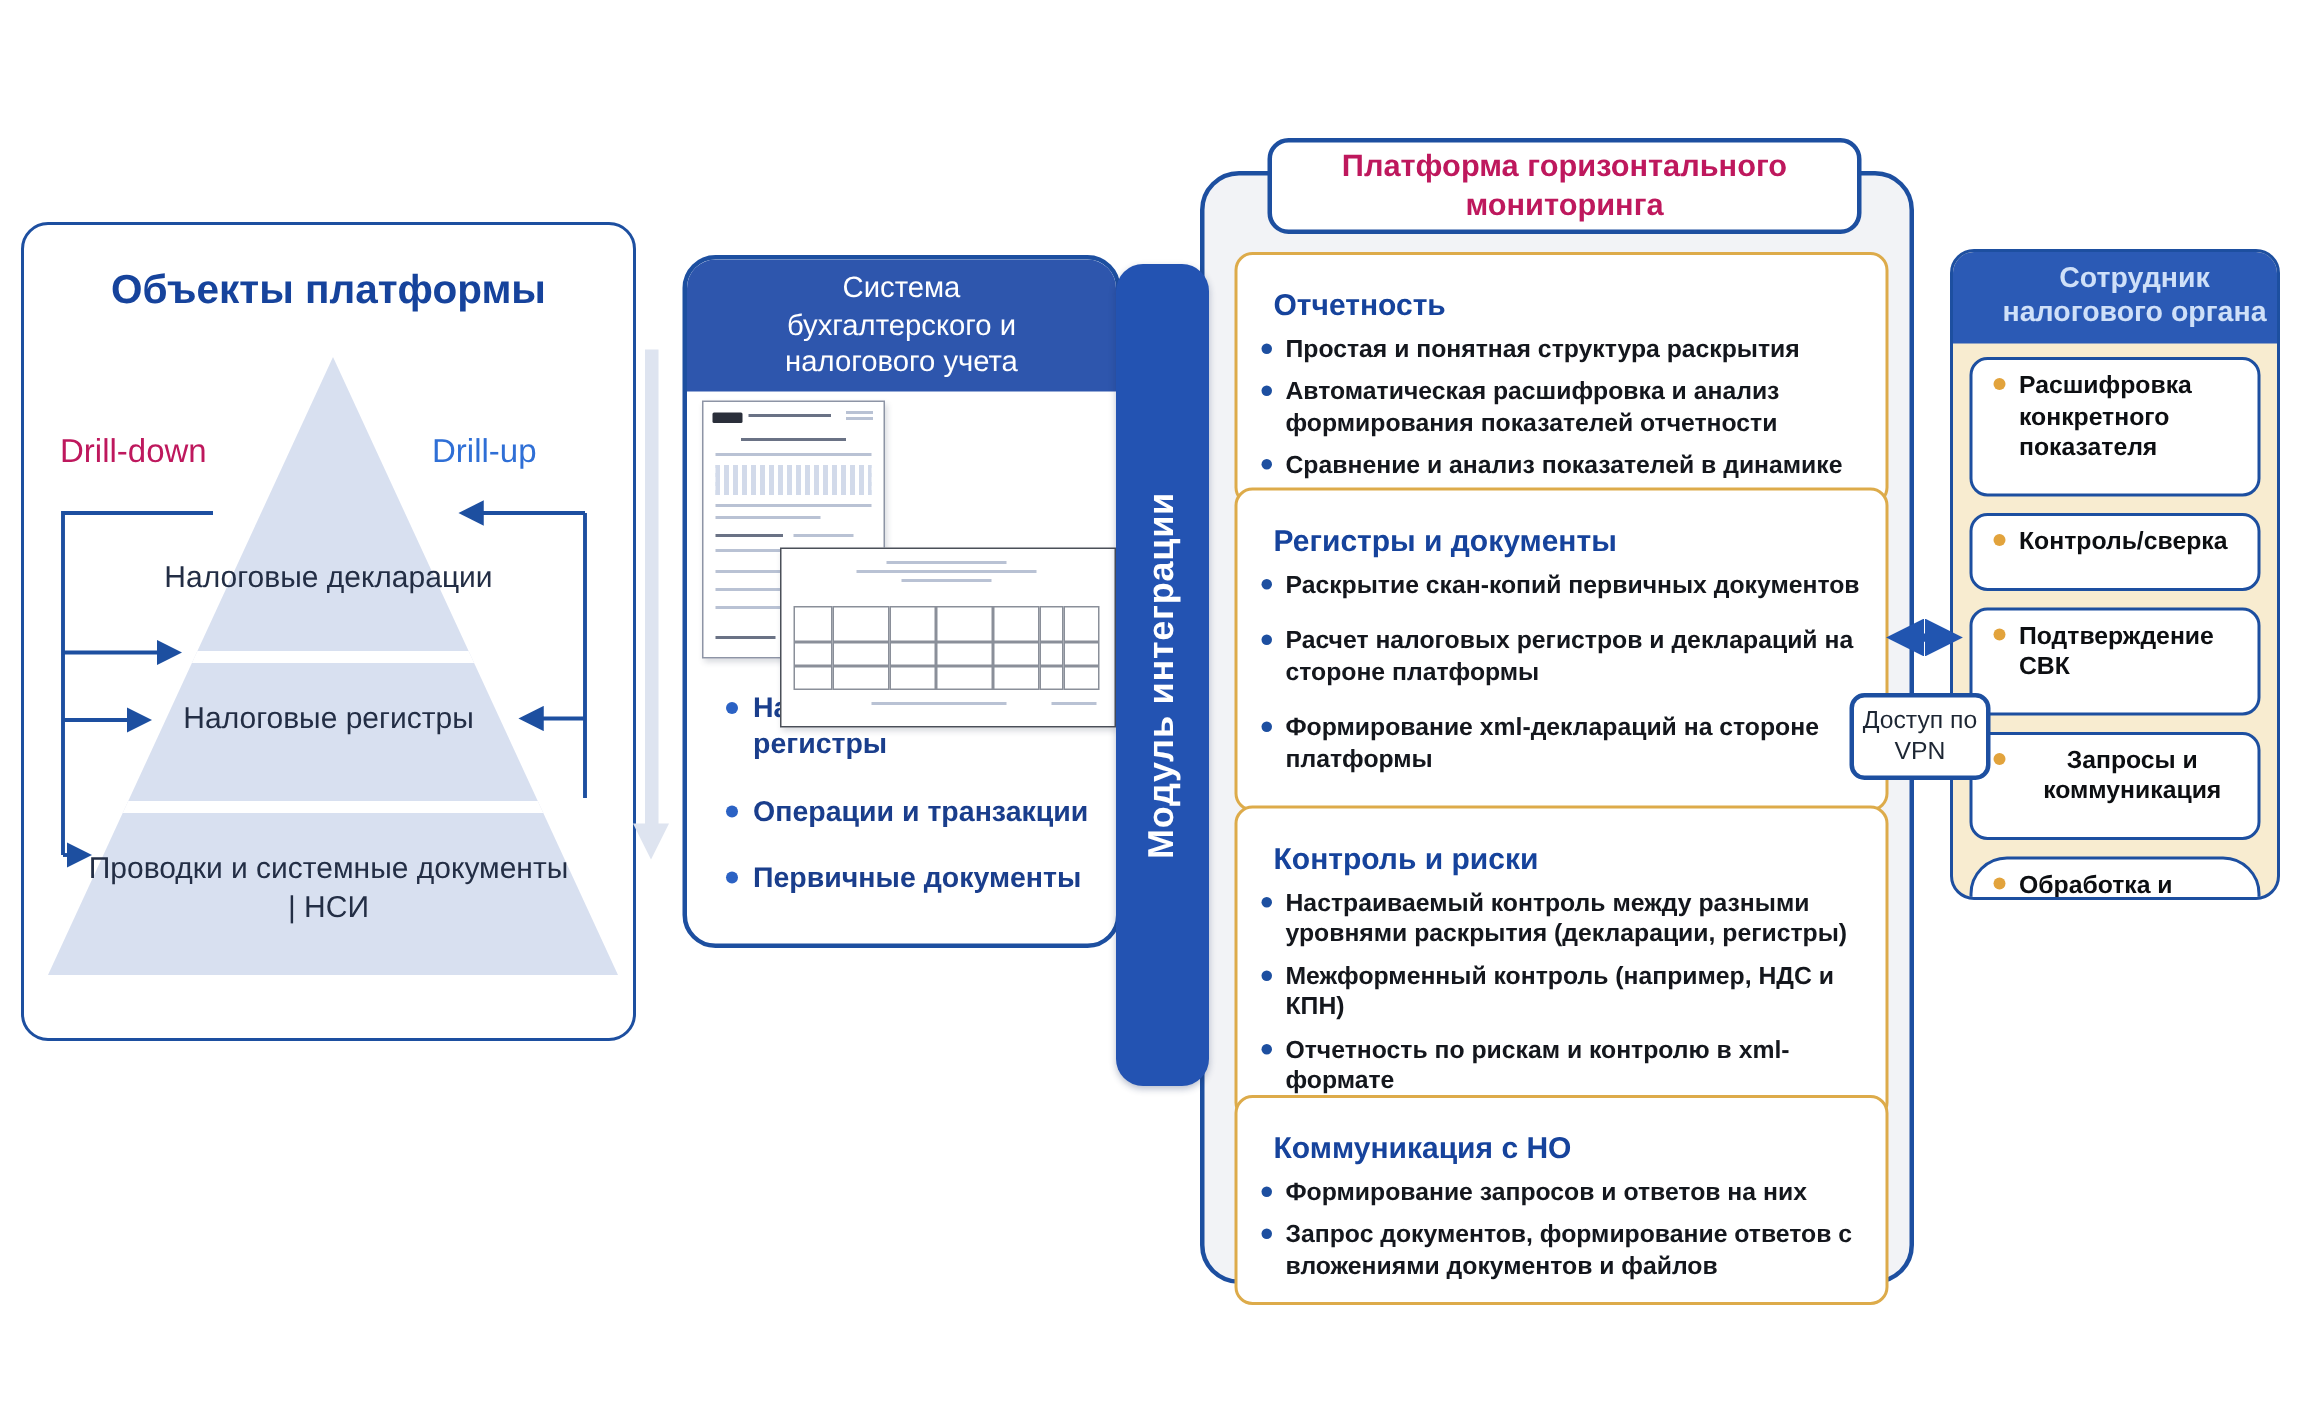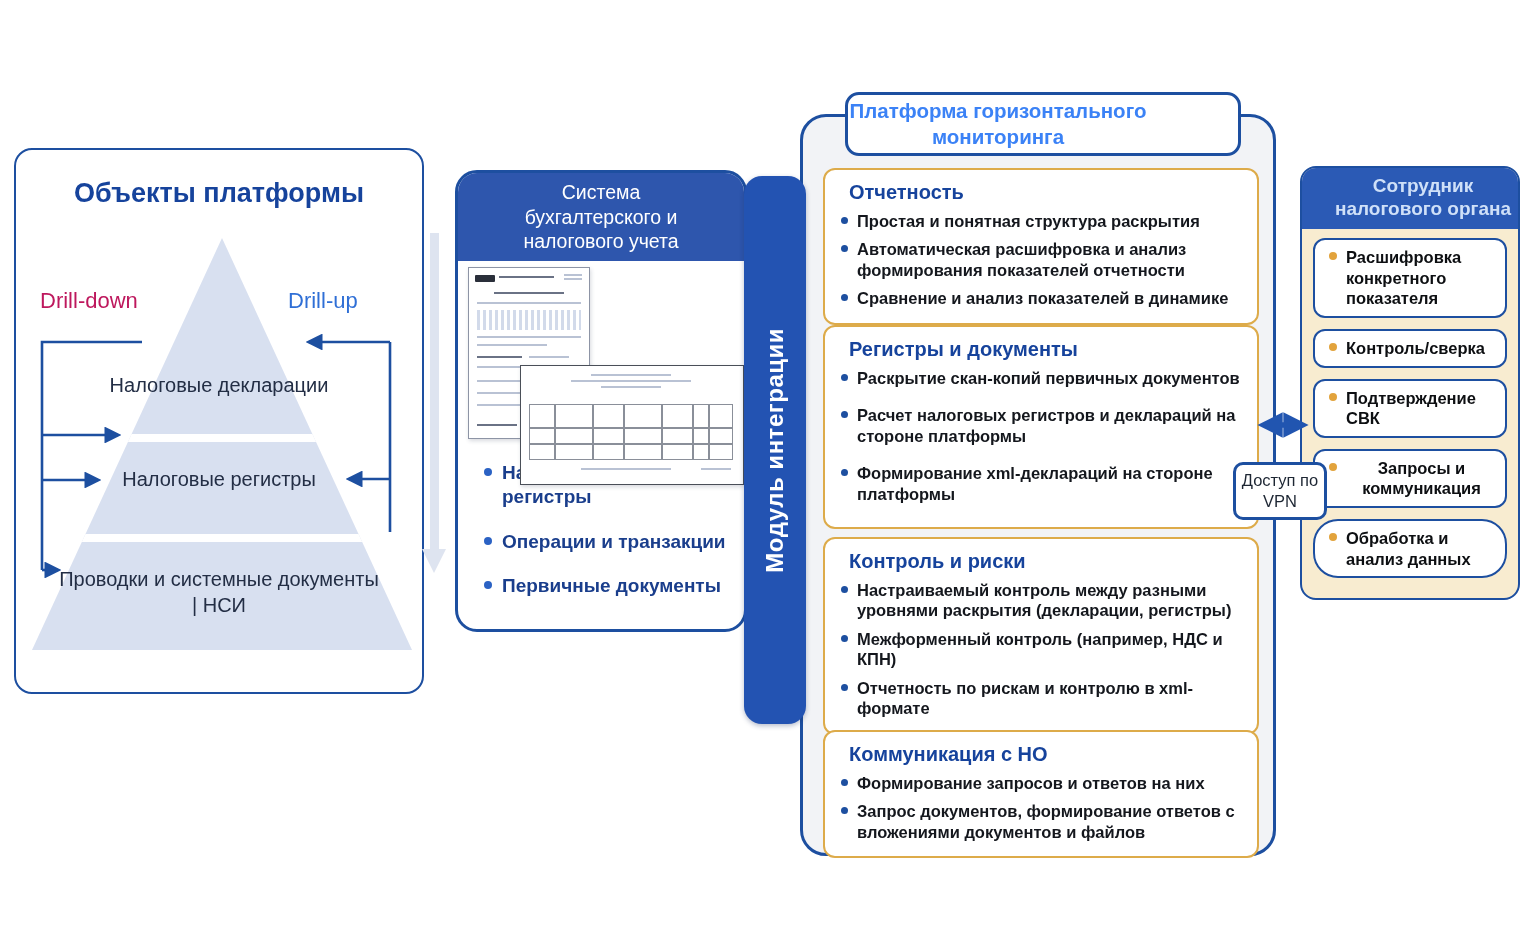--- a/index.html
+++ b/index.html
@@ -57,25 +57,25 @@
     border-radius:18px;z-index:5;box-shadow:0 2px 5px rgba(20,40,90,.3);
     display:flex;align-items:center;justify-content:center;}
   .int-bar span{writing-mode:vertical-rl;transform:rotate(180deg);
     color:#fff;font-size:24px;font-weight:600;letter-spacing:.5px;white-space:nowrap;}
 
   
   .platform{left:800px;top:114px;width:476px;height:742px;background:#f2f3f6;
     border:3px solid #1d4fa0;border-radius:26px;box-sizing:border-box;z-index:1;}
   .platform-header{left:845px;top:92px;width:396px;height:64px;background:#fff;
     border:3px solid #1d4fa0;border-radius:14px;box-sizing:border-box;z-index:6;
-    display:flex;align-items:center;justify-content:flex-start;text-align:center;
-    font-size:20.5px;font-weight:bold;color:#3b82f6;line-height:1.25;}
+    display:flex;align-items:center;justify-content:center;text-align:center;
+    font-size:20.5px;font-weight:bold;color:#be185d;line-height:1.25;}
   .platform-header span{display:block;width:300px;}
   .card{position:absolute;left:20px;width:436px;background:#fff;border:2.5px solid #ddab4a;
-    border-radius:12px;box-sizing:border-box;padding:9px 16px 6px 16px;}
+    border-radius:12px;box-sizing:border-box;padding:21px 16px 6px 16px;}
   .card-title{font-size:20px;font-weight:bold;color:#16439c;margin:2px 0 7px 8px;}
   .card-bullet{display:flex;gap:9px;margin-bottom:8px;font-size:16.5px;font-weight:600;
     color:#14171d;line-height:1.24;}
   .card-bullet .dot{flex:0 0 auto;width:7px;height:7px;border-radius:50%;background:#1d4fa0;margin-top:6px;}
   .card.c1{top:51px;min-height:150px;}
   .card.c2{top:208px;min-height:198px;}
   .card.c2 .card-bullet{margin-bottom:17px;}
   .card.c3{top:420px;min-height:184px;}
   .card.c4{top:613px;min-height:113px;}
 
@@ -86,21 +86,21 @@
   .sync-arrow{left:1252px;top:410px;z-index:6;}
 
   
   .officer{left:1300px;top:166px;width:220px;height:434px;background:#f8ecd0;
     border:2.5px solid #1d4fa0;border-radius:16px;box-sizing:border-box;z-index:2;overflow:hidden;}
   .officer-header{position:absolute;left:-1px;top:-1px;width:calc(100% + 2px);height:62px;background:#2b5ab5;
     border-radius:14px 14px 0 0;display:flex;align-items:center;justify-content:center;text-align:center;
     color:#cfe0f8;font-size:19px;font-weight:bold;line-height:1.2;padding-left:13px;}
   .officer-items{position:absolute;left:0;top:70px;width:100%;padding:0 11px;box-sizing:border-box;}
   .officer-item{background:#fff;border:2.5px solid #1d4fa0;border-radius:12px;box-sizing:border-box;
-    padding:7px 8px 7px 14px;margin-bottom:11px;display:flex;gap:9px;
+    padding:7px 8px 20px 14px;margin-bottom:11px;display:flex;gap:9px;
     font-size:16.5px;font-weight:bold;color:#0d0f12;line-height:1.25;}
   .officer-item .dot{flex:0 0 auto;width:8px;height:8px;border-radius:50%;background:#e2a33c;margin-top:5px;}
 </style>
 </head>
 <body>
 
 <div id="stage">
 
   <div class="abs left-panel">
     <div class="abs left-title">Объекты платформы</div>

